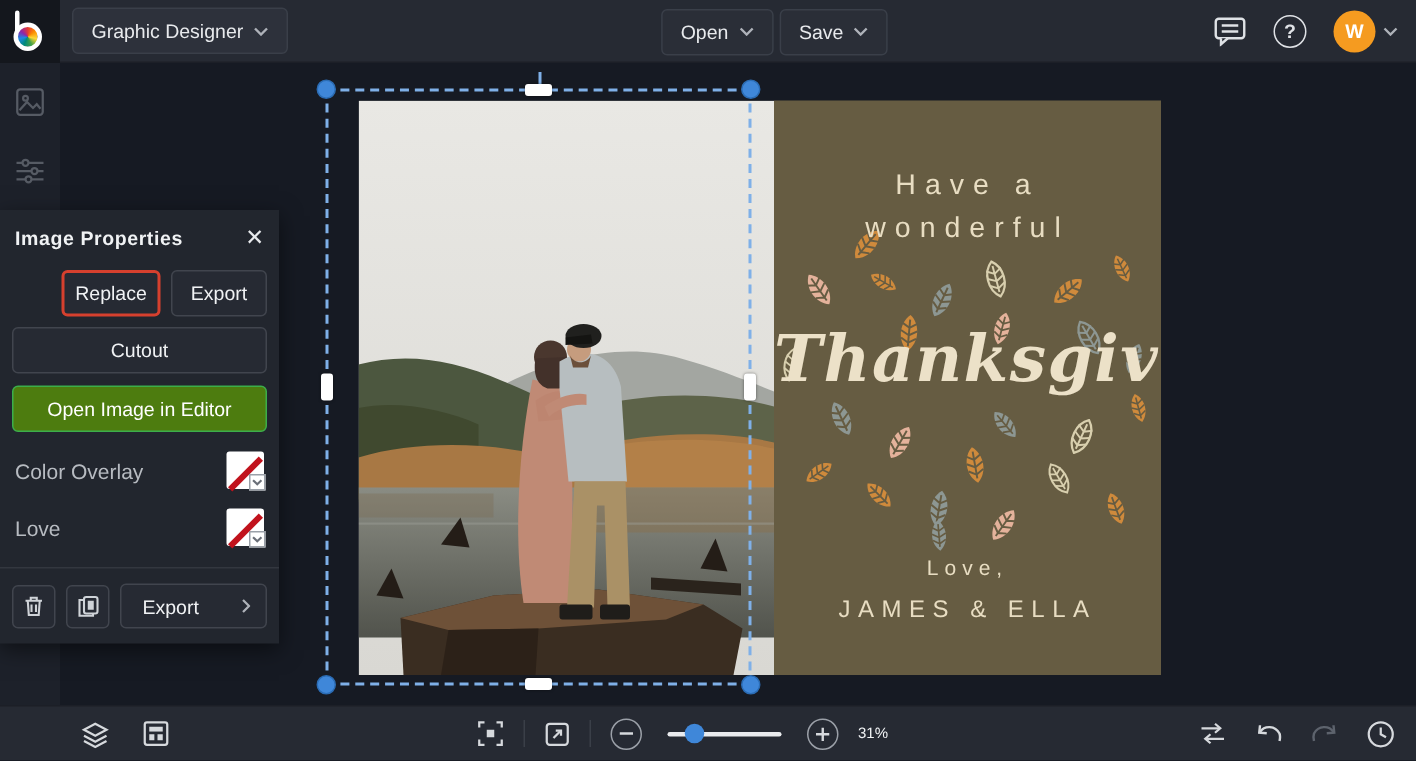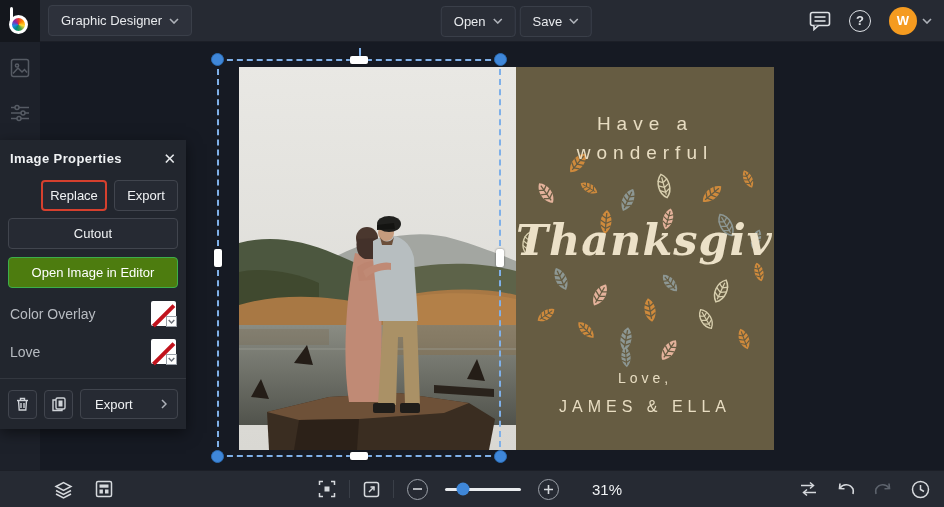--- a/index.html
+++ b/index.html
@@ -98,21 +98,21 @@
   .f-center { position:absolute; left:318px; top:0; height:100%; display:flex; align-items:center; gap:13px; }
   .f-right { position:absolute; right:14px; top:0; height:100%; display:flex; align-items:center; gap:19px; }
   .f-icon { color:#d6d9dd; display:flex; align-items:center; cursor:pointer; }
   .f-icon.dim { color:#5d636d; }
   .f-div { width:1px; height:18px; background:#3a3f48; }
   .circle-btn { width:21px; height:21px; border-radius:50%; border:1.5px solid #9ba0a8; color:#d6d9dd;
                 display:flex; align-items:center; justify-content:center; font-size:13px; cursor:pointer; line-height:0; }
   .slider { position:relative; width:76px; height:3px; background:#e9ebee; border-radius:2px; margin:0 4px; cursor:pointer; }
   .slider-thumb { position:absolute; left:18px; top:50%; transform:translate(-50%,-50%); width:13px; height:13px;
                   border-radius:50%; background:#3f87d9; cursor:grab; }
-  .zoom-val { color:#f0f2f4; font-size:15px; font-weight:500; margin-left:20px; }
+  .zoom-val { color:#f0f2f4; font-size:10px; font-weight:500; margin-left:0; }
 </style>
 </head>
 <body>
 
 <div class="app">
 
   <div class="topbar">
     <div class="logo-box">
       <div class="logo-b">
         <div class="logo-stem"></div>

